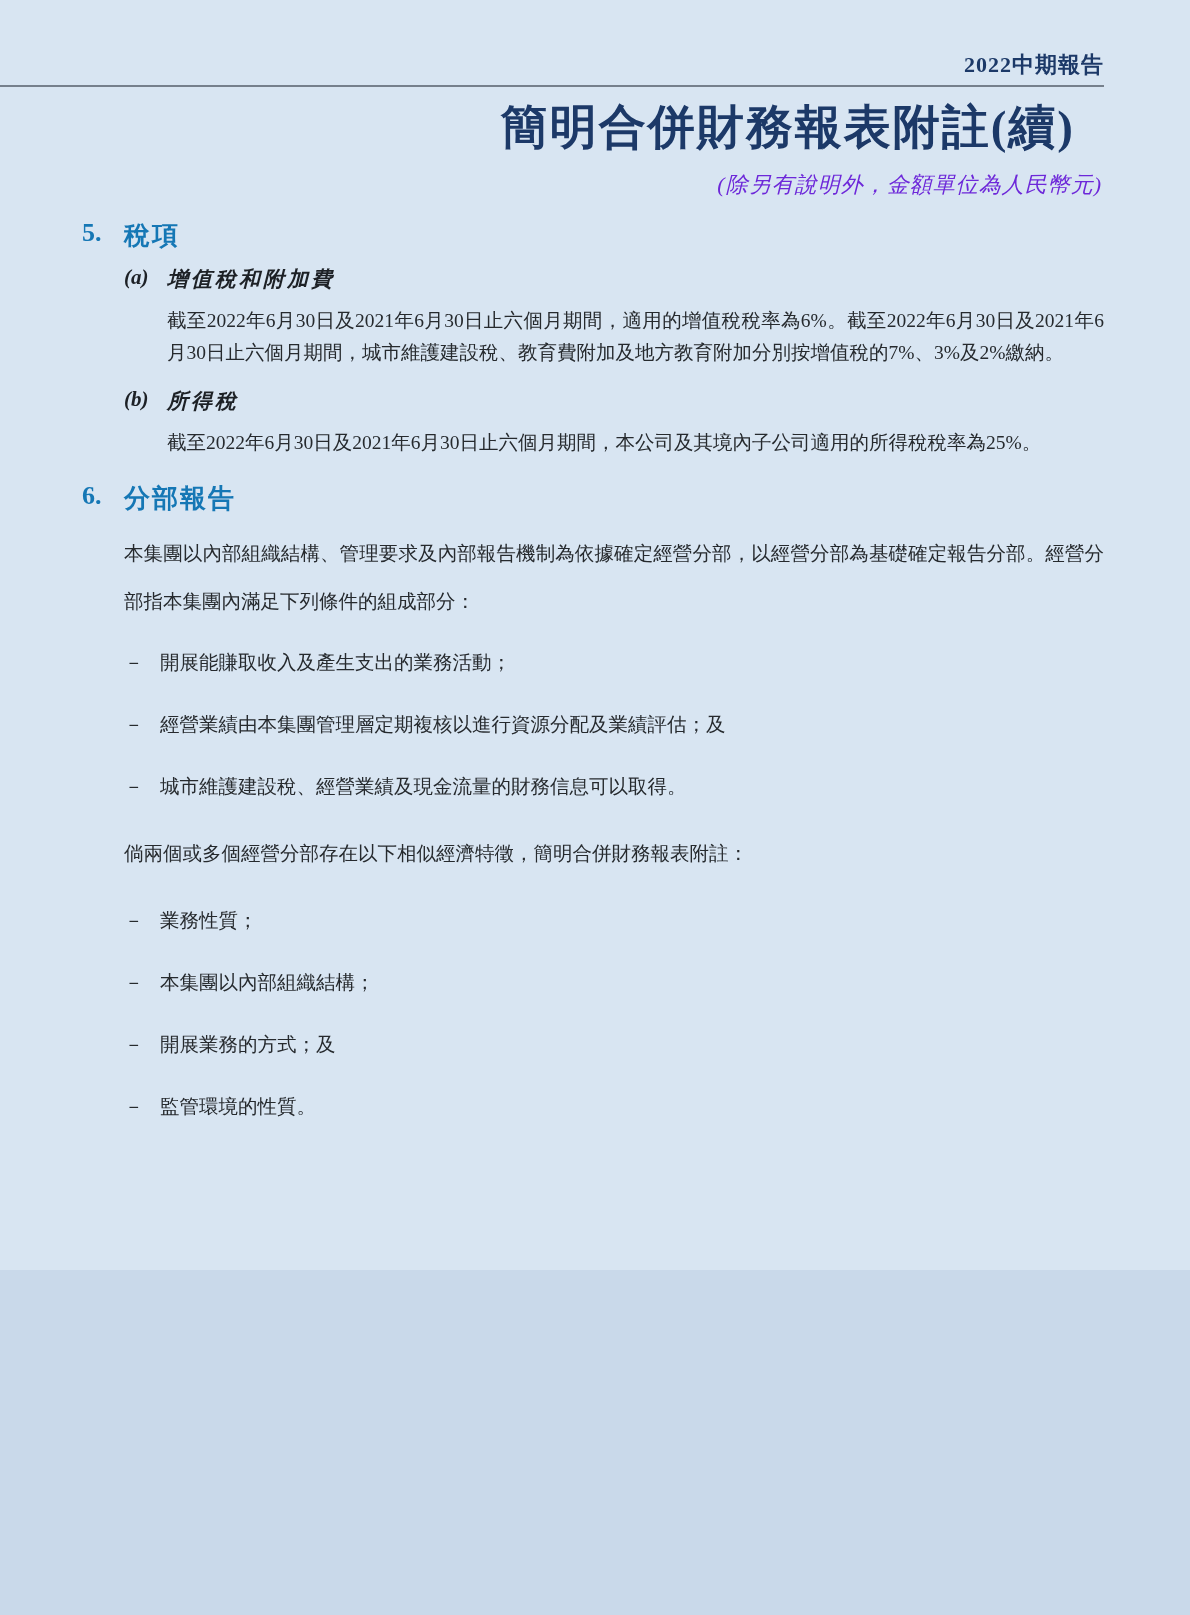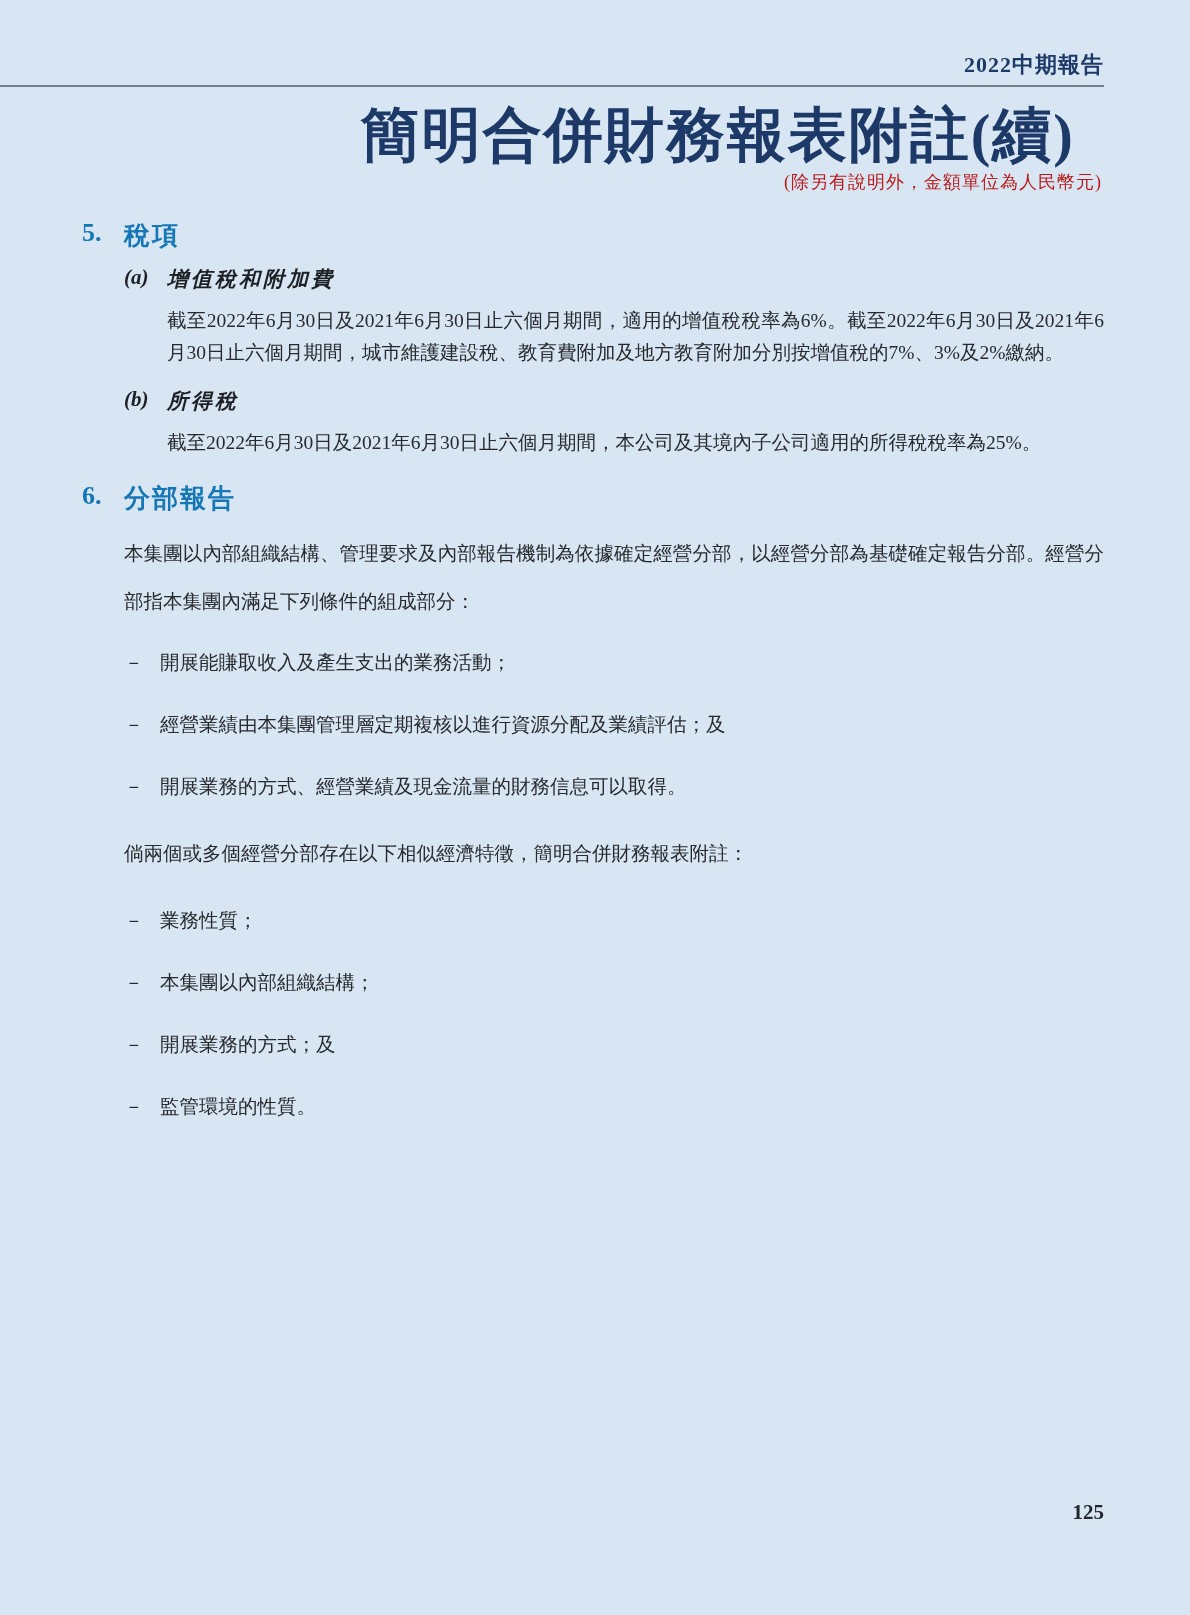--- a/index.html
+++ b/index.html
@@ -3,42 +3,42 @@
 <meta charset="utf-8">
 <style>
   html,body { margin:0; padding:0; }
   body {
     width:1190px; height:1615px;
     background:#c9d9ea;
     font-family:"Liberation Serif","DejaVu Serif",serif;
   }
   .page {
     position:relative;
-    width:1190px; height:1615px;
+    width:1190px; height:1270px;
     background:#d8e5f2;
     overflow:hidden;
   }
   
   .report-label {
     position:absolute; top:50px; right:86px;
     font-size:22px; font-weight:bold; color:#1c3968;
     letter-spacing:1px;
   }
   .header-rule {
     position:absolute; top:85px; left:0; width:1104px; height:2px;
     background:#76808c;
   }
   .doc-title {
     position:absolute; top:96px; right:115px; margin:0;
-    font-size:59px; font-weight:bold; color:#1c3968;
+    font-size:47px; font-weight:bold; color:#1c3968;
     letter-spacing:2px; white-space:nowrap;
   }
   .doc-subtitle {
     position:absolute; top:170px; right:88px;
-    font-size:18px; color:#b91c1c;
+    font-size:22px; font-style:italic; color:#6d28d9;
     letter-spacing:1px;
   }
   
   .content {
     position:absolute; top:218px; left:82px; right:86px;
     color:#262a2e;
   }
   .sec-head {
     display:flex;
     font-size:26px; font-weight:bold; color:#1577b5;
@@ -124,21 +124,21 @@
       <div class="bullet">
         <span class="dash">－</span>
         <span>開展能賺取收入及產生支出的業務活動；</span>
       </div>
       <div class="bullet">
         <span class="dash">－</span>
         <span>經營業績由本集團管理層定期複核以進行資源分配及業績評估；及</span>
       </div>
       <div class="bullet">
         <span class="dash">－</span>
-        <span>開展業務的方式、經營業績及現金流量的財務信息可以取得。</span>
+        <span>城市維護建設稅、經營業績及現金流量的財務信息可以取得。</span>
       </div>
 
       <p class="body-para gap-lg">倘兩個或多個經營分部存在以下相似經濟特徵，簡明合併財務報表附註：</p>
 
       <div class="bullet">
         <span class="dash">－</span>
         <span>業務性質；</span>
       </div>
       <div class="bullet">
         <span class="dash">－</span>

